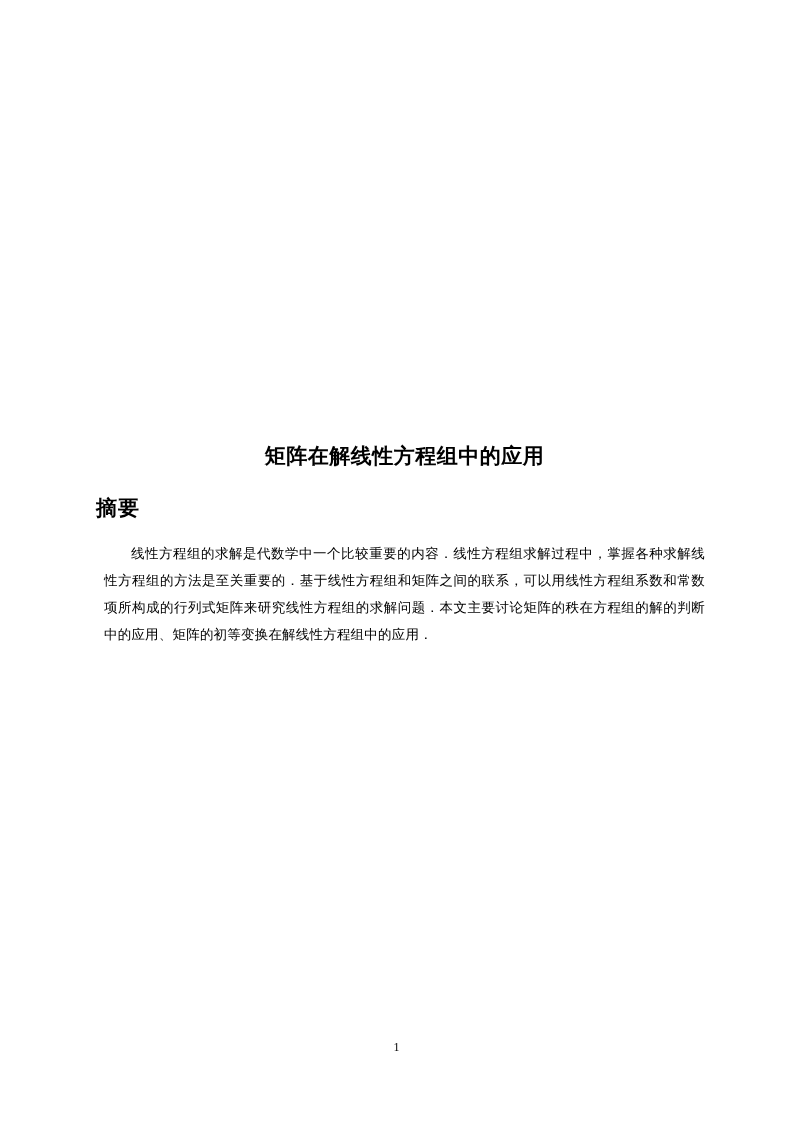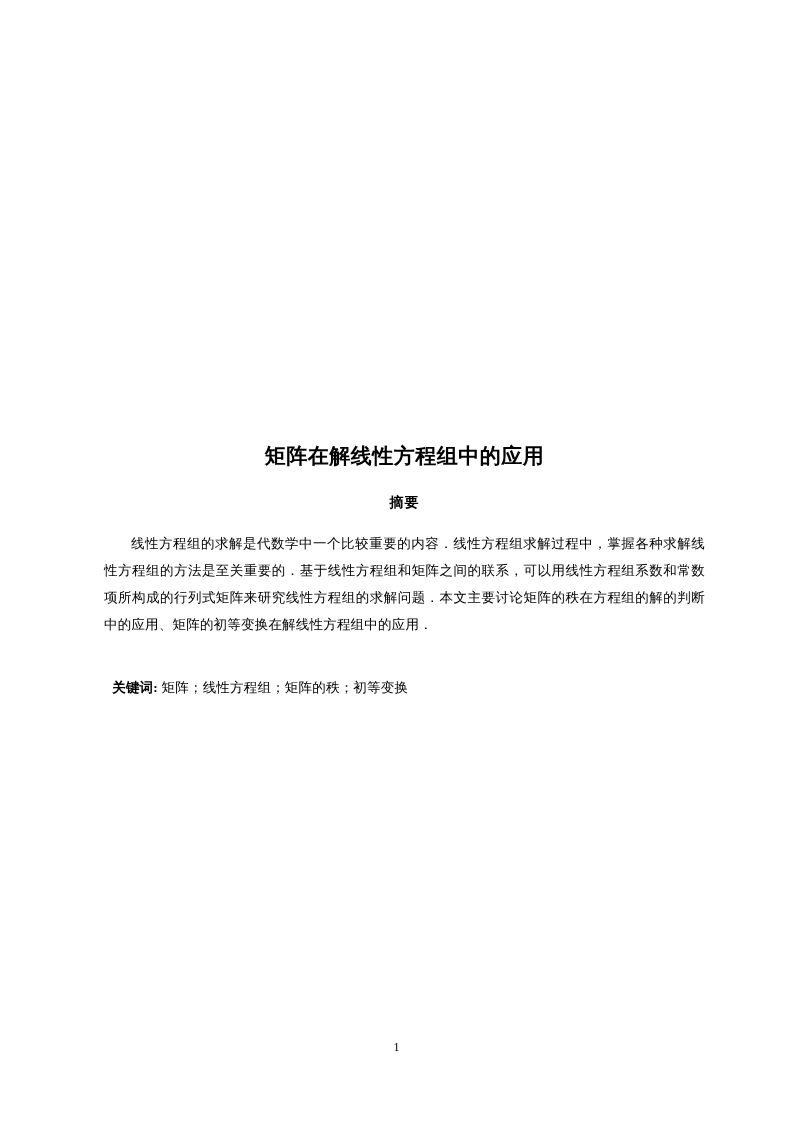--- a/index.html
+++ b/index.html
@@ -29,24 +29,24 @@
   .doc-title {
     text-align: center;
     font-family: "Liberation Sans", "DejaVu Sans", sans-serif;
     font-weight: bold;
     font-size: 21px;
     letter-spacing: 0.5px;
     line-height: 1.5;
     margin: 0 0 22px 0;
   }
   .section-heading {
-    text-align: center;
+    text-align: left;
     font-family: Liberation Mono, monospace;
     font-weight: bold;
-    font-size: 14px;
+    font-size: 21px;
     letter-spacing: 1px;
     margin: 0 0 18px 0;
   }
   .abstract-body {
     font-size: 13.5px;
     line-height: 2.0;
     text-align: justify;
     text-indent: 2em;
     letter-spacing: 0.2px;
     margin: 8px;
@@ -77,22 +77,18 @@
 <div class="page">
 
   <div class="content">
 
     <h1 class="doc-title">矩阵在解线性方程组中的应用</h1>
 
     <h2 class="section-heading">摘要</h2>
 
     <p class="abstract-body">线性方程组的求解是代数学中一个比较重要的内容．线性方程组求解过程中，掌握各种求解线性方程组的方法是至关重要的．基于线性方程组和矩阵之间的联系，可以用线性方程组系数和常数项所构成的行列式矩阵来研究线性方程组的求解问题．本文主要讨论矩阵的秩在方程组的解的判断中的应用、矩阵的初等变换在解线性方程组中的应用．</p>
 
-    <p class="keywords">
-      <span class="kw-label">关键词:</span>
-      <span class="kw-text">矩阵；线性方程组；矩阵的秩；初等变换</span>
-    </p>
 
   </div>
 
   <div class="page-number">1</div>
 
 </div>
 
 </body></html>

